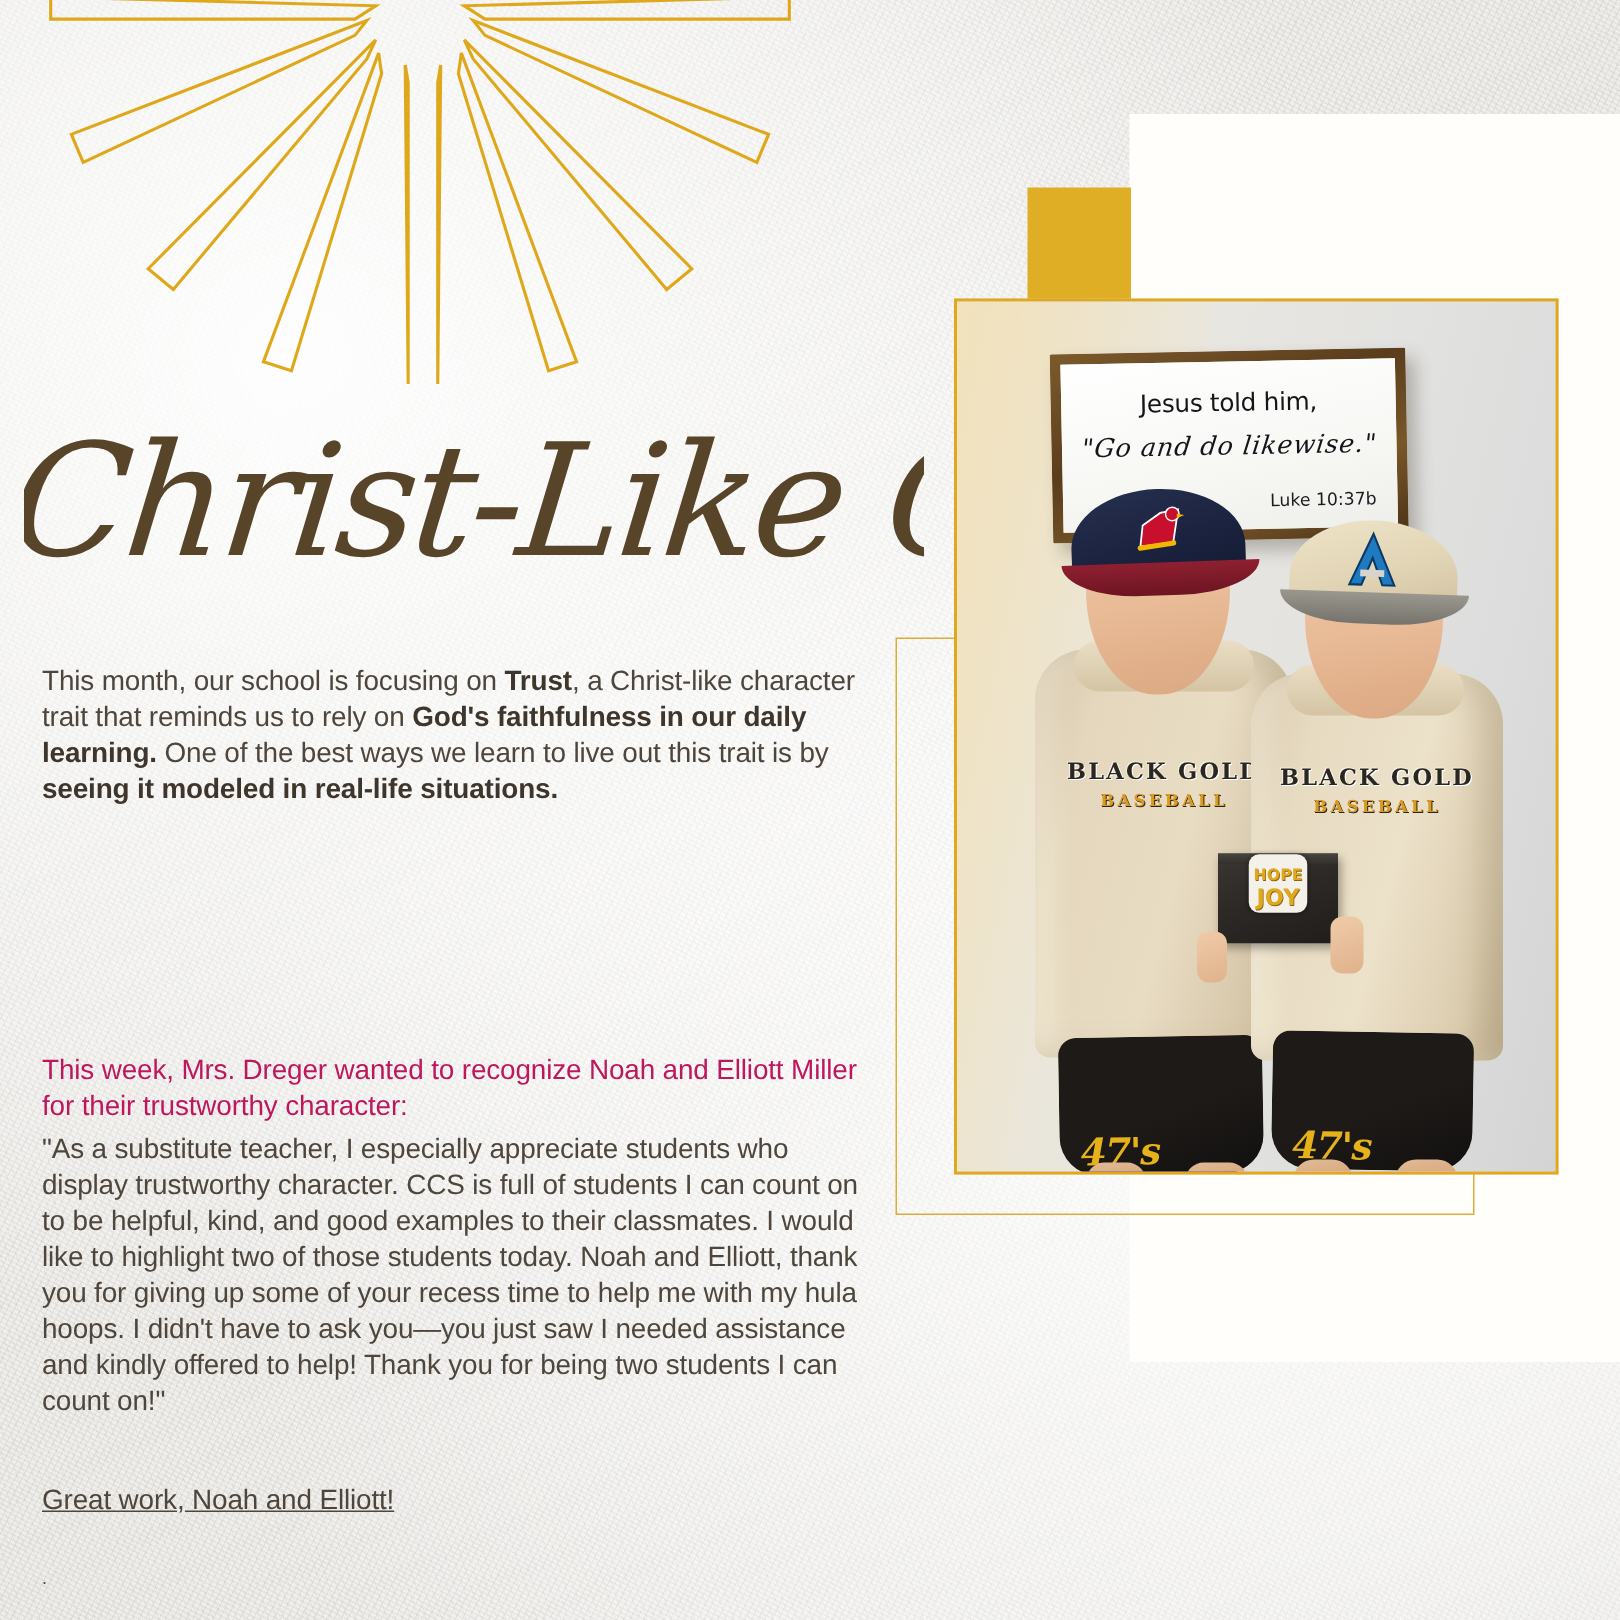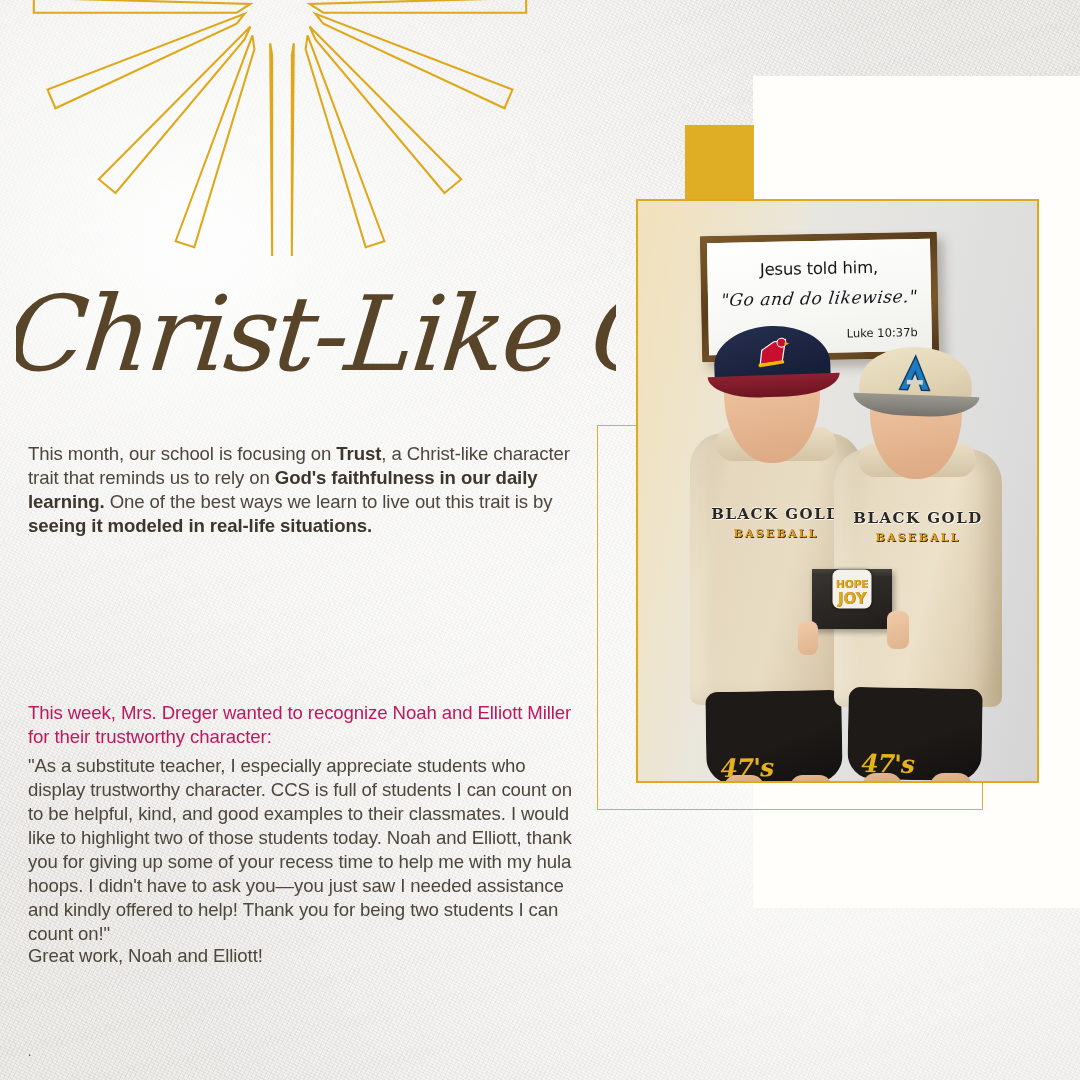--- a/index.html
+++ b/index.html
@@ -308,21 +308,21 @@
     font-size: 18.6px;
     line-height: 24px;
     letter-spacing: -0.1px;
   }
   .copy b { color: #3e362c; font-weight: bold; }
 
   .p1 { top: 423px; width: 568px; }
   .p2 { top: 553px; }
   .p3 { top: 657px; font-weight: normal; color: #be185d; margin-top: 44px; }
   .p4 { top: 735px; }
-  .p5 { top: 925px; }
+  .p5 { top: 969px; text-decoration: underline; }
   .p6 { top: 1028px; font-size: 12px; }
 </style>
 </head>
 <body>
 
 <div id="canvas">
 
   <div class="texture"></div>
 
   <div class="white-panel" style="left:753px; top:76px; width:327px; height:352px;"></div>

